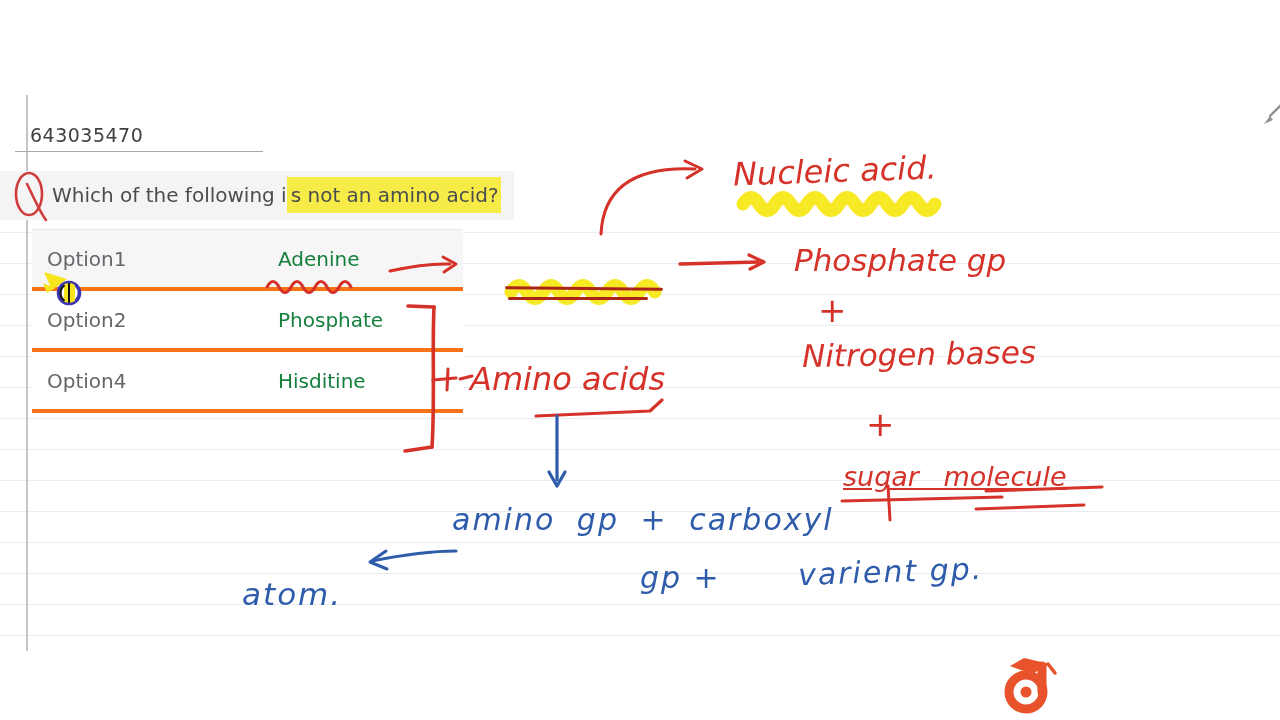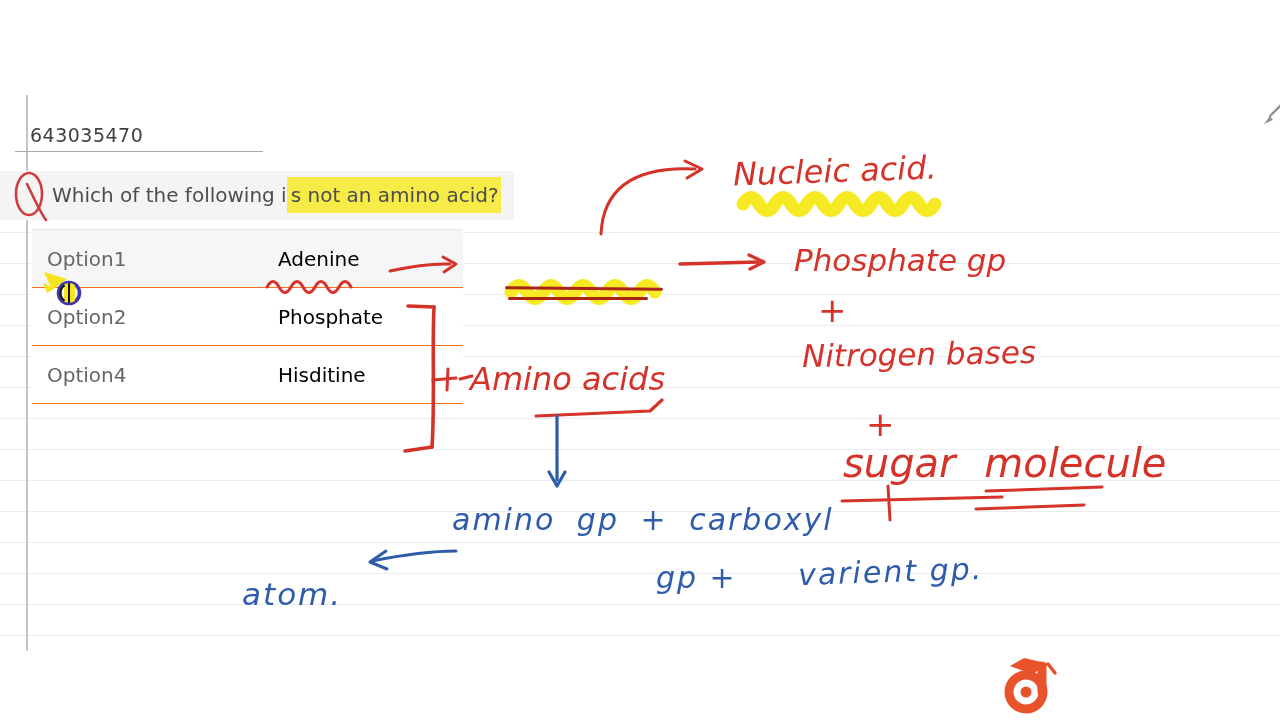--- a/index.html
+++ b/index.html
@@ -11,25 +11,25 @@
          background:repeating-linear-gradient(to bottom,#e9edf1 0 1px,transparent 1px 31px);}
   .vline{position:absolute;left:26px;top:95px;width:2px;height:556px;background:#c2c6cb;}
   
   .qid{left:30px;top:124px;font-size:19px;color:#3f4144;letter-spacing:.5px;}
   .qid-line{left:15px;top:151px;width:248px;height:1px;background:#a7a9ab;}
   .qrow{left:0;top:171px;width:514px;height:49px;background:#f4f4f5;}
   .qtext{left:52px;top:171px;height:49px;line-height:49px;font-size:20px;color:#4a4d50;white-space:nowrap;}
   .hl{background:rgba(247,233,40,.85);padding:6px 2px 6px 4px;}
   
   .opts{left:32px;top:229px;width:431px;border-top:1px solid #e7e7e9;}
-  .orow{position:relative;height:57px;border-bottom:1px solid #f97316;display:flex;align-items:center;}
+  .orow{position:relative;height:57px;border-bottom:4px solid #f97316;display:flex;align-items:center;}
   .orow.alt{background:#f6f6f7;}
   .orow.plain{background:#ffffff;}
   .olabel{margin-left:15px;font-size:20px;color:#63666a;}
-  .ovalue{position:absolute;left:246px;font-size:20px;color:#000000;}
+  .ovalue{position:absolute;left:246px;font-size:20px;color:#15803d;}
   
   .hw{position:absolute;font-family:"DejaVu Sans",sans-serif;font-style:italic;white-space:nowrap;}
   .red{color:#d53229;}
   .blue{color:#2e5cab;}
   .strike{position:absolute;height:3px;background:#aa2418;border-radius:2px;}
   
   .brand-text{left:1064px;top:664px;font-size:42px;font-weight:bold;color:#e8532c;letter-spacing:-2px;font-family:"DejaVu Sans",sans-serif;}
 </style>
 </head>
 <body>
@@ -106,21 +106,21 @@
 
   <svg class="abs" style="left:676px;top:248px;" width="100" height="28" viewBox="0 0 100 28">
     <path d="M4,16 L82,14" fill="none" stroke="#d53229" stroke-width="3.4" stroke-linecap="round"></path>
     <path d="M73,7 L88,14 L74,21" fill="none" stroke="#d53229" stroke-width="3.2" stroke-linecap="round" stroke-linejoin="round"></path>
   </svg>
 
   <div class="hw red" style="left:794px;top:242px;font-size:31px;">Phosphate gp</div>
   <div class="hw red" style="left:818px;top:290px;font-size:34px;">+</div>
   <div class="hw red" style="left:802px;top:336px;font-size:31px;transform:rotate(-1deg);">Nitrogen bases</div>
   <div class="hw red" style="left:866px;top:404px;font-size:34px;">+</div>
-  <div class="hw red" style="left:843px;top:440px;font-size:40px;word-spacing:16px;">sugar molecule</div>
+  <div class="hw red" style="left:843px;top:461px;font-size:27px;word-spacing:16px;text-decoration:underline;">sugar molecule</div>
   <svg class="abs" style="left:836px;top:484px;" width="284" height="42" viewBox="0 0 284 42">
     <path d="M6,17 L166,13" fill="none" stroke="#d53229" stroke-width="3" stroke-linecap="round"></path>
     <path d="M52,2 L54,36" fill="none" stroke="#d53229" stroke-width="3" stroke-linecap="round"></path>
     <path d="M150,7 L266,3" fill="none" stroke="#d53229" stroke-width="3" stroke-linecap="round"></path>
     <path d="M140,25 L248,21" fill="none" stroke="#d53229" stroke-width="3" stroke-linecap="round"></path>
   </svg>
 
   <svg class="abs" style="left:398px;top:298px;" width="80" height="166" viewBox="0 0 80 166">
     <path d="M36,9 L10,8" fill="none" stroke="#d53229" stroke-width="3.6" stroke-linecap="round"></path>
     <path d="M36,9 C34,50 37,105 34,149" fill="none" stroke="#d53229" stroke-width="3.6" stroke-linecap="round"></path>
@@ -134,21 +134,21 @@
   <svg class="abs" style="left:532px;top:398px;" width="152" height="28" viewBox="0 0 152 28">
     <path d="M4,18 L118,13 L130,2" fill="none" stroke="#d53229" stroke-width="3.2" stroke-linecap="round" stroke-linejoin="round"></path>
   </svg>
 
   <svg class="abs" style="left:544px;top:414px;" width="26" height="84" viewBox="0 0 26 84">
     <path d="M13,2 L13,66" fill="none" stroke="#2e5cab" stroke-width="3.2" stroke-linecap="round"></path>
     <path d="M5,58 L13,72 L21,58" fill="none" stroke="#2e5cab" stroke-width="3.2" stroke-linecap="round" stroke-linejoin="round"></path>
   </svg>
 
   <div class="hw blue" style="left:452px;top:502px;font-size:30px;letter-spacing:2px;word-spacing:10px;">amino gp + carboxyl</div>
-  <div class="hw blue" style="left:640px;top:560px;font-size:30px;letter-spacing:2px;margin-left:16px;">gp +</div>
+  <div class="hw blue" style="left:640px;top:560px;font-size:30px;letter-spacing:2px;">gp +</div>
   <div class="hw blue" style="left:798px;top:554px;font-size:30px;letter-spacing:2px;transform:rotate(-2deg);">varient gp.</div>
 
   <div class="hw blue" style="left:242px;top:576px;font-size:31px;letter-spacing:2px;">atom.</div>
 
   <svg class="abs" style="left:362px;top:538px;" width="100" height="38" viewBox="0 0 100 38">
     <path d="M10,23 C40,17 72,13 94,13" fill="none" stroke="#2e5cab" stroke-width="3" stroke-linecap="round"></path>
     <path d="M24,13 L8,24 L25,31" fill="none" stroke="#2e5cab" stroke-width="3" stroke-linecap="round" stroke-linejoin="round"></path>
   </svg>
 
   <svg class="abs" style="left:998px;top:654px;" width="66" height="62" viewBox="0 0 66 62">

